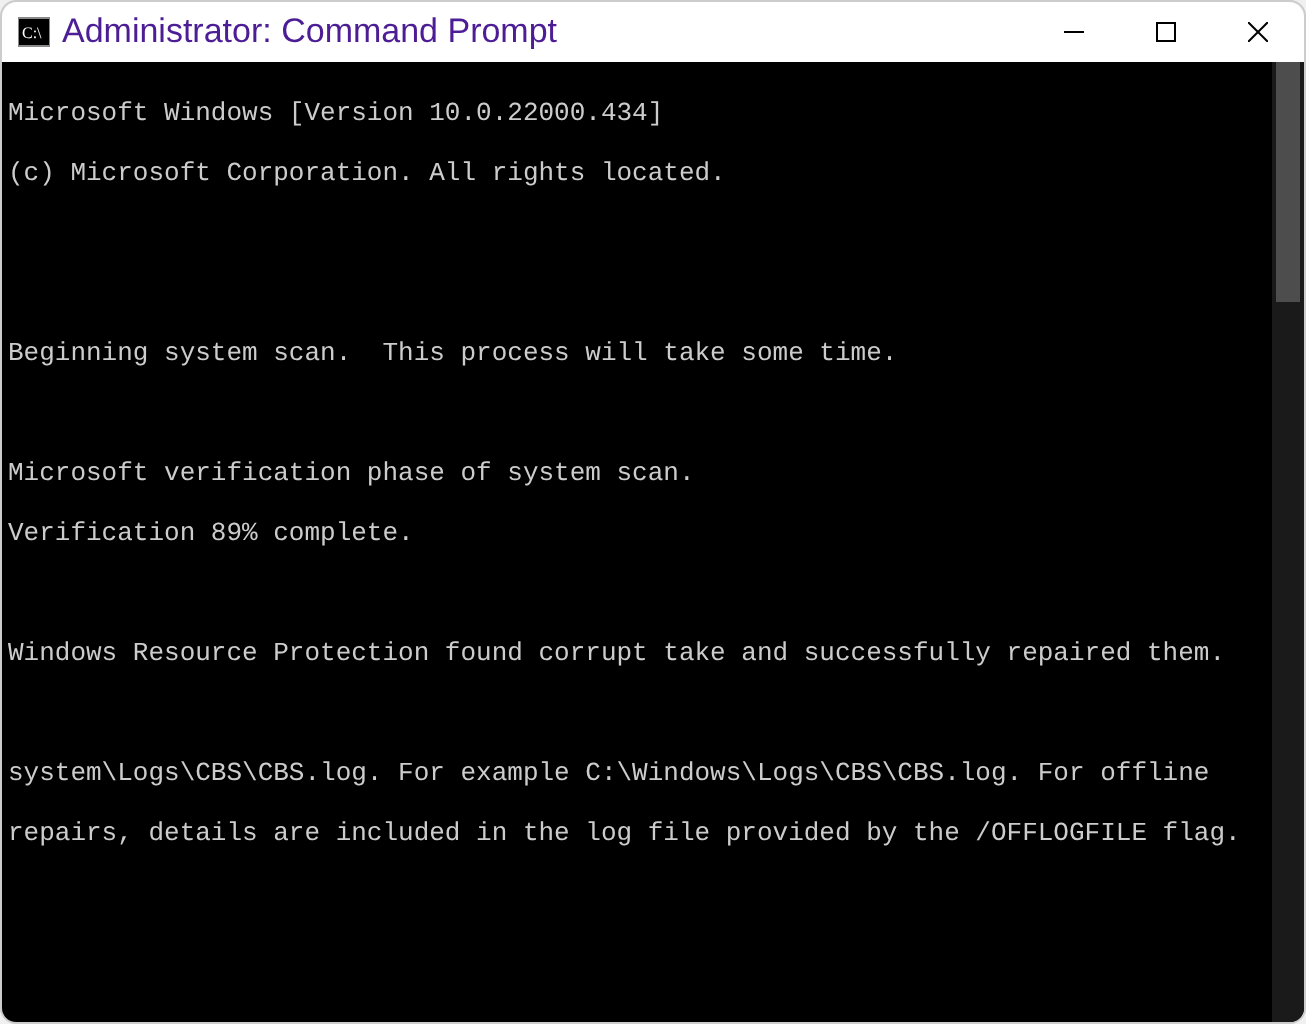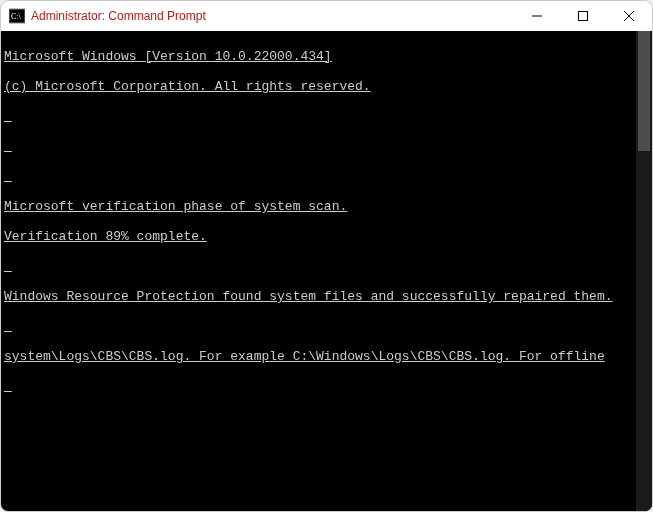--- a/index.html
+++ b/index.html
@@ -24,22 +24,22 @@
     .app-icon {
       width: 16px;
       height: 16px;
       margin-right: 6px;
       display: inline-flex;
       align-items: center;
       justify-content: center;
     }
     .app-icon svg { display: block; }
     .title-text {
-      font-size: 12px;
-      color: #b91c1c;
+      font-size: 17px;
+      color: #4c1d95;
       flex: 1;
     }
     .win-controls {
       display: flex;
       height: 100%;
     }
     .win-btn {
       width: 46px;
       height: 100%;
       display: flex;
@@ -59,21 +59,20 @@
       font-family: Consolas, "Courier New", monospace;
       font-size: 13px;
       line-height: 15px;
       padding: 3px 0 0 3px;
       flex: 1;
       white-space: pre;
       overflow: hidden;
     }
     .terminal-content .line {
       white-space: pre;
-      text-decoration: underline;
     }
     .scrollbar {
       width: 16px;
       background: #1a1a1a;
       position: relative;
     }
     .scrollbar-thumb {
       position: absolute;
       top: 0;
       left: 2px;
@@ -109,30 +108,32 @@
           <line x1="0" y1="0" x2="10" y2="10" stroke-width="1"></line>
           <line x1="10" y1="0" x2="0" y2="10" stroke-width="1"></line>
         </svg>
     </div>
   </div>
 </div>
 
 <div class="terminal-area">
   <div class="terminal-content">
 <div class="line">Microsoft Windows [Version 10.0.22000.434]</div>
-<div class="line">(c) Microsoft Corporation. All rights reserved.</div>
+<div class="line">(c) Microsoft Corporation. All rights located.</div>
 <div class="line">&nbsp;</div>
 <div class="line">&nbsp;</div>
+<div class="line">Beginning system scan.  This process will take some time.</div>
 <div class="line">&nbsp;</div>
 <div class="line">Microsoft verification phase of system scan.</div>
 <div class="line">Verification 89% complete.</div>
 <div class="line">&nbsp;</div>
-<div class="line">Windows Resource Protection found system files and successfully repaired them.</div>
+<div class="line">Windows Resource Protection found corrupt take and successfully repaired them.</div>
 <div class="line">&nbsp;</div>
 <div class="line">system\Logs\CBS\CBS.log. For example C:\Windows\Logs\CBS\CBS.log. For offline</div>
+<div class="line">repairs, details are included in the log file provided by the /OFFLOGFILE flag.</div>
 <div class="line">&nbsp;</div>
 
 
   </div>
   <div class="scrollbar">
     <div class="scrollbar-thumb"></div>
   </div>
 </div>
 
 </body></html>

